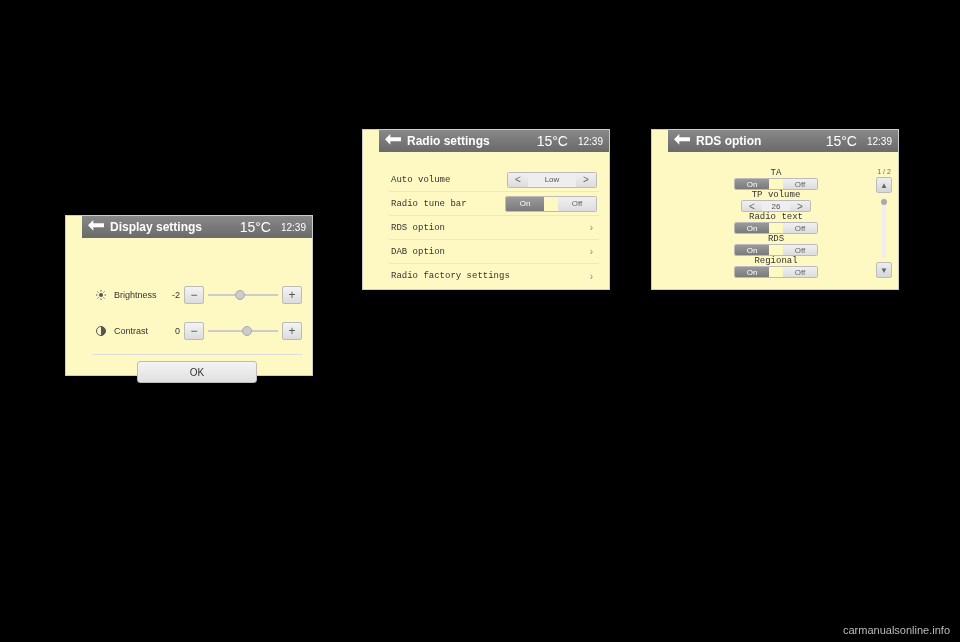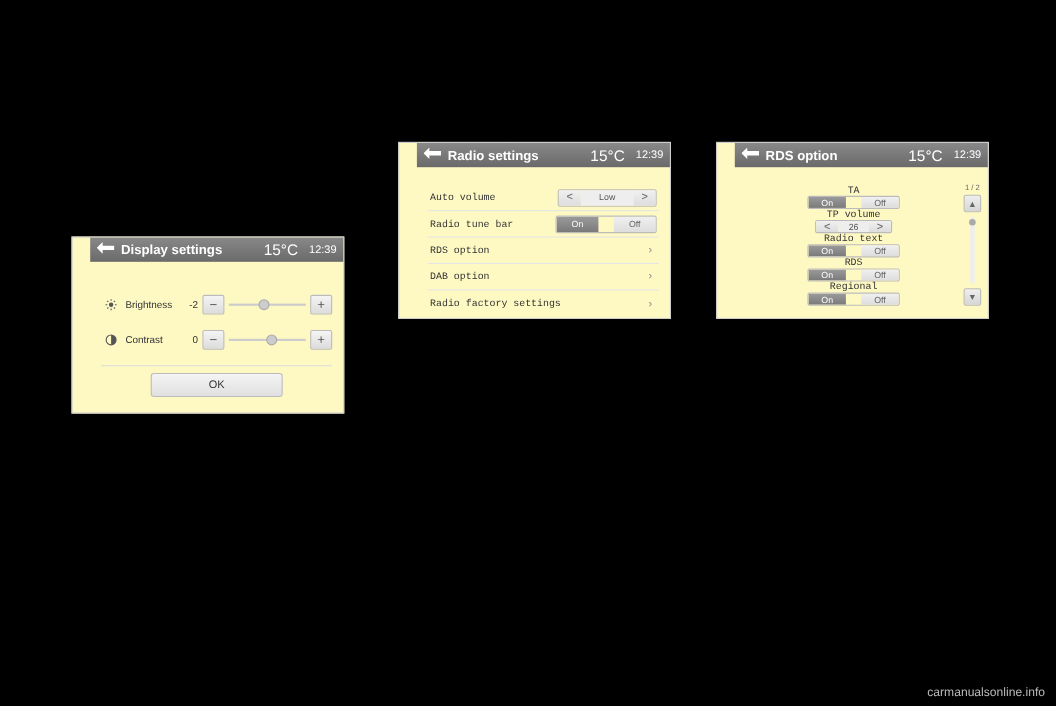--- a/index.html
+++ b/index.html
@@ -40,20 +40,21 @@
       font-size: 10px;
       color: #333;
     }
     
     #panel-display { left: 65px; top: 215px; width: 248px; height: 161px; }
     #panel-display .panel-body { padding-top: 30px; }
     .row-slider {
       display: flex;
       align-items: center;
       margin-bottom: 14px;
+      margin-top: 18px;
     }
     .row-slider .icon-col { width: 18px; display:flex; justify-content:center; margin-right:4px;}
     .row-slider .label-col { width: 52px; font-size: 9px; }
     .row-slider .val-col { width: 14px; text-align: right; font-size: 9px; margin-right:4px;}
     .btn-small {
       background: linear-gradient(#f4f4f4,#dcdcdc);
       border: 1px solid #bbb;
       width: 20px; height: 18px;
       display:flex; align-items:center; justify-content:center;
       font-size: 12px; color:#555;

